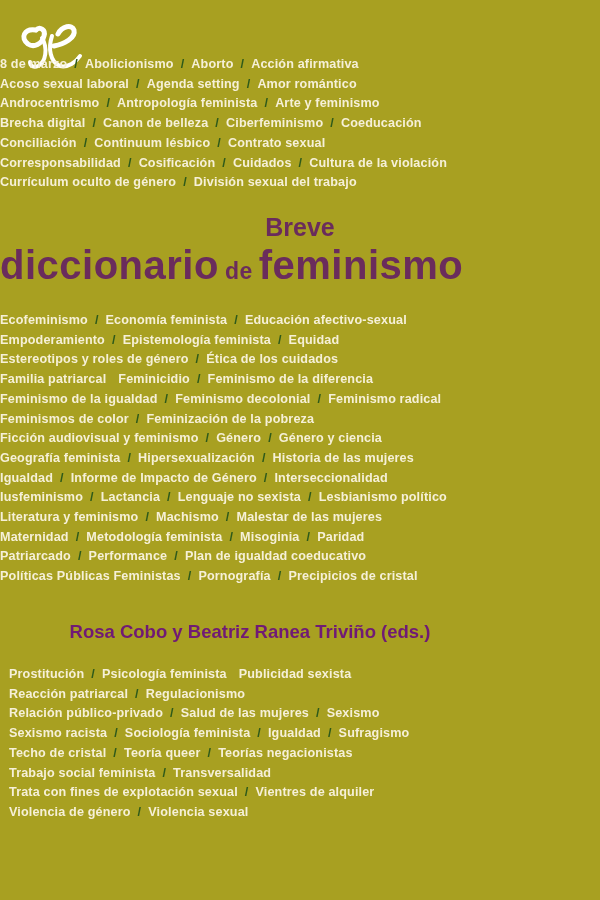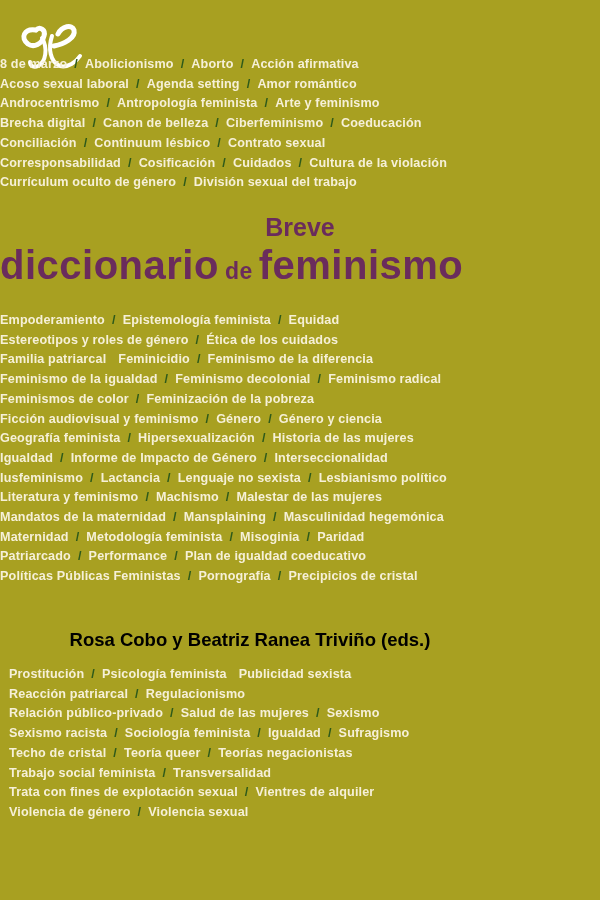--- a/index.html
+++ b/index.html
@@ -35,22 +35,22 @@
   }
   .title-big {
     position: absolute; top: 243px; left: 0; width: 600px;
     color: #6a2c5c;
     font-weight: bold; font-size: 40px; letter-spacing: 0.5px;
     white-space: nowrap;
   }
   .title-big .de { font-size: 23px; margin: 0 6px; }
   .authors {
     position: absolute; top: 621px; left: 0; width: 500px;
-    text-align: center; color: #000000;
-    font-weight: bold; font-size: 18.5px; margin-top: 8px;
+    text-align: center; color: #701a75;
+    font-weight: bold; font-size: 18.5px;
   }
 </style>
 </head>
 <body>
 
 <svg class="logo" viewBox="0 0 70 50">
   <g fill="none" stroke="#ffffff" stroke-linecap="round">
     <path d="M18 8 C6 6 2 16 10 22 C16 26 24 22 26 14 C28 8 22 4 18 8" stroke-width="5"></path>
     <path d="M24 16 C30 26 28 40 20 44 C16 46 12 44 12 40" stroke-width="4"></path>
     <path d="M34 14 C30 26 32 40 42 44 C50 46 58 40 62 34" stroke-width="4"></path>
@@ -67,31 +67,31 @@
     <div class="line"><span class="term">Corresponsabilidad</span><span class="sep">/</span><span class="term">Cosificación</span><span class="sep">/</span><span class="term">Cuidados</span><span class="sep">/</span><span class="term">Cultura de la violación</span></div>
     <div class="line"><span class="term">Currículum oculto de género</span><span class="sep">/</span><span class="term">División sexual del trabajo</span></div>
   </div>
 
 <div class="title-small">Breve</div>
 <div class="title-big">
   <span>diccionario</span><span class="de">de</span><span>feminismo</span>
 </div>
 
 <div class="terms" id="block2">
+    <div class="line"><span class="term">Ecofeminismo</span><span class="sep">/</span><span class="term">Economía feminista</span><span class="sep">/</span><span class="term">Educación afectivo-sexual</span></div>
     <div class="line"><span class="term">Empoderamiento</span><span class="sep">/</span><span class="term">Epistemología feminista</span><span class="sep">/</span><span class="term">Equidad</span></div>
     <div class="line"><span class="term">Estereotipos y roles de género</span><span class="sep">/</span><span class="term">Ética de los cuidados</span></div>
     <div class="line"><span class="term">Familia patriarcal</span><span class="gap"></span><span class="term">Feminicidio</span><span class="sep">/</span><span class="term">Feminismo de la diferencia</span></div>
     <div class="line"><span class="term">Feminismo de la igualdad</span><span class="sep">/</span><span class="term">Feminismo decolonial</span><span class="sep">/</span><span class="term">Feminismo radical</span></div>
     <div class="line"><span class="term">Feminismos de color</span><span class="sep">/</span><span class="term">Feminización de la pobreza</span></div>
     <div class="line"><span class="term">Ficción audiovisual y feminismo</span><span class="sep">/</span><span class="term">Género</span><span class="sep">/</span><span class="term">Género y ciencia</span></div>
     <div class="line"><span class="term">Geografía feminista</span><span class="sep">/</span><span class="term">Hipersexualización</span><span class="sep">/</span><span class="term">Historia de las mujeres</span></div>
     <div class="line"><span class="term">Igualdad</span><span class="sep">/</span><span class="term">Informe de Impacto de Género</span><span class="sep">/</span><span class="term">Interseccionalidad</span></div>
     <div class="line"><span class="term">Iusfeminismo</span><span class="sep">/</span><span class="term">Lactancia</span><span class="sep">/</span><span class="term">Lenguaje no sexista</span><span class="sep">/</span><span class="term">Lesbianismo político</span></div>
     <div class="line"><span class="term">Literatura y feminismo</span><span class="sep">/</span><span class="term">Machismo</span><span class="sep">/</span><span class="term">Malestar de las mujeres</span></div>
-    <div class="line"><span class="term">Mandatos de la maternidad</span><span class="sep">/</span><span class="term">Mansplaining</span><span class="sep">/</span><span class="term">Masculinidad hegemónica</span></div>
     <div class="line"><span class="term">Maternidad</span><span class="sep">/</span><span class="term">Metodología feminista</span><span class="sep">/</span><span class="term">Misoginia</span><span class="sep">/</span><span class="term">Paridad</span></div>
     <div class="line"><span class="term">Patriarcado</span><span class="sep">/</span><span class="term">Performance</span><span class="sep">/</span><span class="term">Plan de igualdad coeducativo</span></div>
     <div class="line"><span class="term">Políticas Públicas Feministas</span><span class="sep">/</span><span class="term">Pornografía</span><span class="sep">/</span><span class="term">Precipicios de cristal</span></div>
   </div>
 
 <div class="authors">Rosa Cobo y Beatriz Ranea Triviño (eds.)</div>
 
 <div class="terms" id="block3">
     <div class="line"><span class="term">Prostitución</span><span class="sep">/</span><span class="term">Psicología feminista</span><span class="gap"></span><span class="term">Publicidad sexista</span></div>
     <div class="line"><span class="term">Reacción patriarcal</span><span class="sep">/</span><span class="term">Regulacionismo</span></div>

